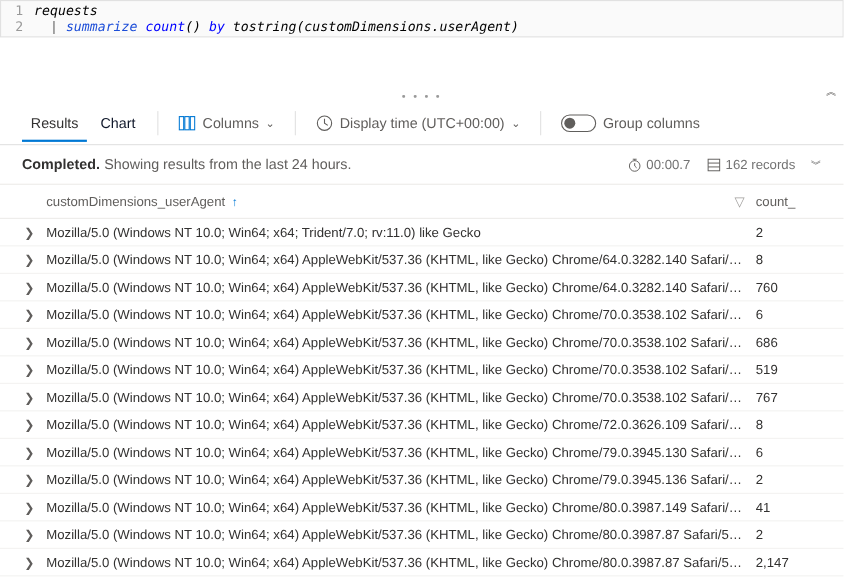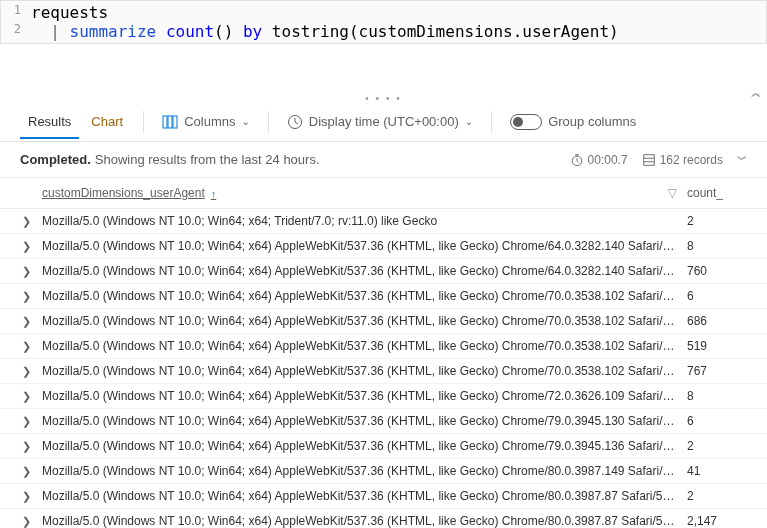--- a/index.html
+++ b/index.html
@@ -1,51 +1,51 @@
 <!DOCTYPE html>
 <html><head>
   <meta charset="utf-8">
   <style>
     * { box-sizing: border-box; margin: 0; padding: 0; }
     body { font-family: "Segoe UI", Arial, sans-serif; font-size: 12px; color: #323130; background: #fff; width: 767px; }
     
     .query-editor { border: 1px solid #e1e1e1; padding: 2px 0; background: #fafafa; }
     .query-line { display: flex; }
     .line-num { width: 30px; text-align: right; padding-right: 10px; color: #999; font-family: Consolas, monospace; font-size: 12px; }
-    .line-code { font-family: Consolas, monospace; font-size: 16px; white-space: pre; }
+    .line-code { font-family: Consolas, monospace; font-size: 12px; white-space: pre; font-style: italic; }
     .tok-keyword { color: #1d4ed8; text-align: right; }
     .tok-pipe { color: #666; }
     .tok-func { color: #0000ff; }
     .tok-paren { color: #000; }
     .tok-by { color: #0000ff; }
     .tok-plain { color: #000; }
     
     .spacer { height: 58px; position: relative; }
     .collapse-handle { position: absolute; right: 6px; bottom: 2px; color: #605e5c; font-size: 10px; cursor: pointer; }
     .dots-handle { position: absolute; left: 50%; bottom: -2px; transform: translateX(-50%); color: #999; font-size: 10px; letter-spacing: 2px; }
     
     .toolbar { display: flex; align-items: center; border-bottom: 1px solid #e1e1e1; padding: 0 20px; height: 40px; gap: 4px; }
-    .tab { padding: 10px 8px 8px 8px; font-size: 13px; color: #a16207; cursor: pointer; border-bottom: 2px solid transparent; }
+    .tab { padding: 10px 8px 8px 8px; font-size: 13px; color: #0f172a; cursor: pointer; border-bottom: 2px solid transparent; }
     .tab.active { color: #323130; border-bottom-color: #0078d4; font-weight: 400; }
     .divider { width: 1px; height: 22px; background: #e1e1e1; margin: 0 8px; }
     .tool-item { display: flex; align-items: center; gap: 6px; font-size: 13px; color: #605e5c; cursor: pointer; padding: 4px 6px; }
     .tool-item svg { width: 16px; height: 16px; }
     .chevron-down { font-size: 10px; color: #605e5c; }
     .toggle { width: 32px; height: 16px; border: 1px solid #605e5c; border-radius: 9px; position: relative; background: #fff; }
     .toggle::after { content: ""; position: absolute; left: 2px; top: 2px; width: 10px; height: 10px; border-radius: 50%; background: #605e5c; }
     
     .status-bar { display: flex; align-items: center; padding: 10px 20px; font-size: 13px; text-align: center; }
     .status-bar .completed { font-weight: 600; }
     .status-bar .sub { color: #605e5c; margin-left: 4px; }
     .status-right { margin-left: auto; display: flex; align-items: center; gap: 14px; color: #737373; font-size: 12px; }
     .status-right svg { width: 14px; height: 14px; vertical-align: -2px; }
     .status-item { display: flex; align-items: center; gap: 4px; }
     
     .table-header { display: flex; align-items: center; border-top: 1px solid #edebe9; border-bottom: 1px solid #edebe9; padding: 8px 20px 8px 42px; color: #605e5c; font-size: 12px; background: #fff; }
-    .col-ua { flex: 1; display: flex; align-items: flex-end; gap: 6px; text-decoration: underline; }
+    .col-ua { flex: 1; display: flex; align-items: flex-end; gap: 6px; }
     .col-count { width: 60px; display: flex; gap: 6px; justify-content: flex-start; }
     .sort-icon { color: #0078d4; font-size: 11px; }
     .filter-icon { color: #a19f9d; font-size: 12px; margin-right: 10px; }
     
     .table-body { }
     .row { display: flex; align-items: center; border-bottom: 1px solid #f3f2f1; padding: 5px 20px 5px 22px; font-size: 12px; }
     .row-expand { width: 20px; color: #605e5c; font-size: 11px; cursor: pointer; }
     .row-ua { flex: 1; white-space: nowrap; overflow: hidden; text-overflow: ellipsis; color: #323130; padding-right: 10px; }
     .row-count { width: 60px; color: #323130; }
   </style>

